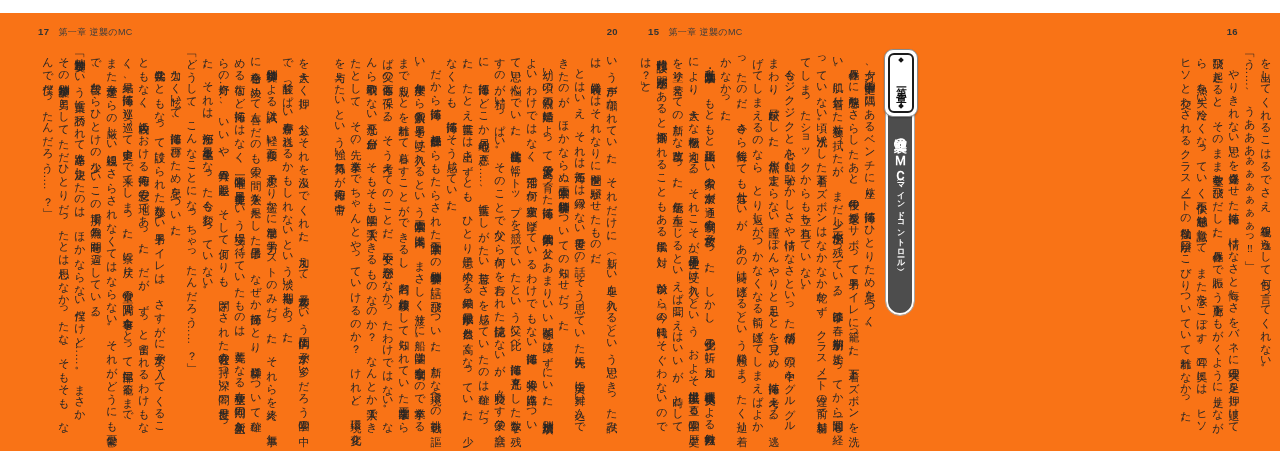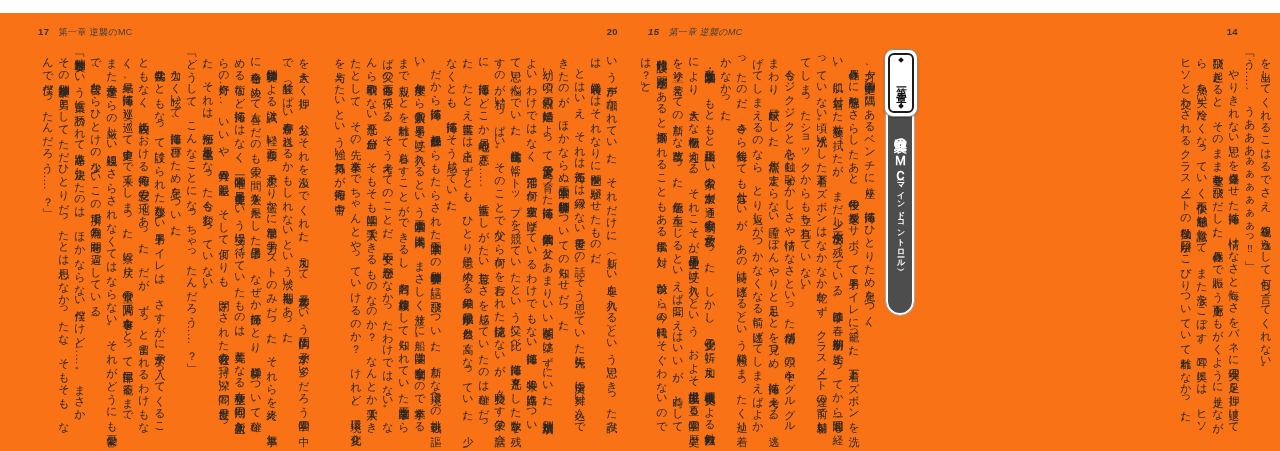--- a/index.html
+++ b/index.html
@@ -18,21 +18,21 @@
 
   
   .runhead{
     position:absolute;top:13px;
     font-family:"Liberation Sans","DejaVu Sans",sans-serif;
     font-size:9px;color:#3c3c3c;white-space:nowrap;letter-spacing:.4px;
   }
   .runhead .num{font-weight:bold;font-size:9.5px;color:#333;}
   .runhead .rh-title{margin-left:9px;}
   .rh-left{left:38px;}
-  #p15 .rh-left{left:8px;font-style:italic;}
+  #p15 .rh-left{left:8px;}
   .rh-right{right:22px;}
   #p14 .rh-right{right:42px;}
 
   
   .vbody{
     position:absolute;top:37px;height:377px;
     writing-mode:vertical-rl;text-orientation:mixed;
     font-size:11px;line-height:16px;letter-spacing:.4px;
     text-align:justify;
   }
@@ -131,21 +131,21 @@
     <div class="vbody">
       <p class="ind">夕方、学園中庭の隅にあるベンチに座り、拓海はひとりため息をつく。</p>
       <p class="ind">昼休みに醜態をさらしたあと、午後の授業をサボって男子トイレに籠った。下着とズボンを洗い、肌に付着した粘液を拭ったが、まだ少し不快感が残っている。季節は春、新学期が始まってから一週間も経っていない頃。水洗いした下着とズボンはなかなか乾かず、クラスメート達の前で射精してしまったショックからも立ち直れていない。</p>
       <p class="ind">今もジクジクと心を蝕む恥ずかしさや情けなさといった感情が、頭の中をグルグルまわり、目眩がした。焦点が定まらない瞳でぼんやりと足もとを見つめ、拓海は考える。逃げてしまえるのなら、とり返しがつかなくなる前に逃げてしまえばよかったのだ。今さら後悔しても仕方ないが、あの時は〈逃げる〉という発想にまったく辿り着かなかった。</p>
       <p class="ind">私立・王京学園は、もともと由緒正しい名家の淑女が通う全寮制の女子校だった。しかし、少子化の折に加え、理事長交代による方針転換により、大きな転機を迎える。それこそが〈男子生徒の受け入れ〉という、およそ半世紀以上に亘る学園の歴史を塗り替えての新たな改革だった。伝統を重んじるといえば聞こえはいいが、時として時代錯誤な閉塞感があると揶揄されることもある学風に対し、以前から「今の時代にそぐわないのでは？」と</p>
     </div>
   </div>
 
   <div class="page" id="p14">
     <div class="runhead rh-right">
-      <span class="num">14</span>
+      <span class="num">16</span>
     </div>
     <div class="vbody">
       <p class="noind">を出してくれるこはるでさえ、視線を逸らして何も言ってくれない。</p>
       <p class="noind">「う……、うあああぁぁぁぁぁぁっ‼」</p>
       <p class="ind">やりきれない思いを爆発させた拓海は、情けなさと悔しさをバネに理央の足を押し退けて飛び起きると、そのまま教室を飛びだした。昼休みで賑わう廊下をもがくように走りながら、熱を失い冷たくなっていく不快な感触を意識して、また涙をこぼす。耳の奥には、ヒソヒソと交わされるクラスメートの執拗な陰口がこびりついていて離れなかった。</p>
     </div>
   </div>
 
 </div>
 

